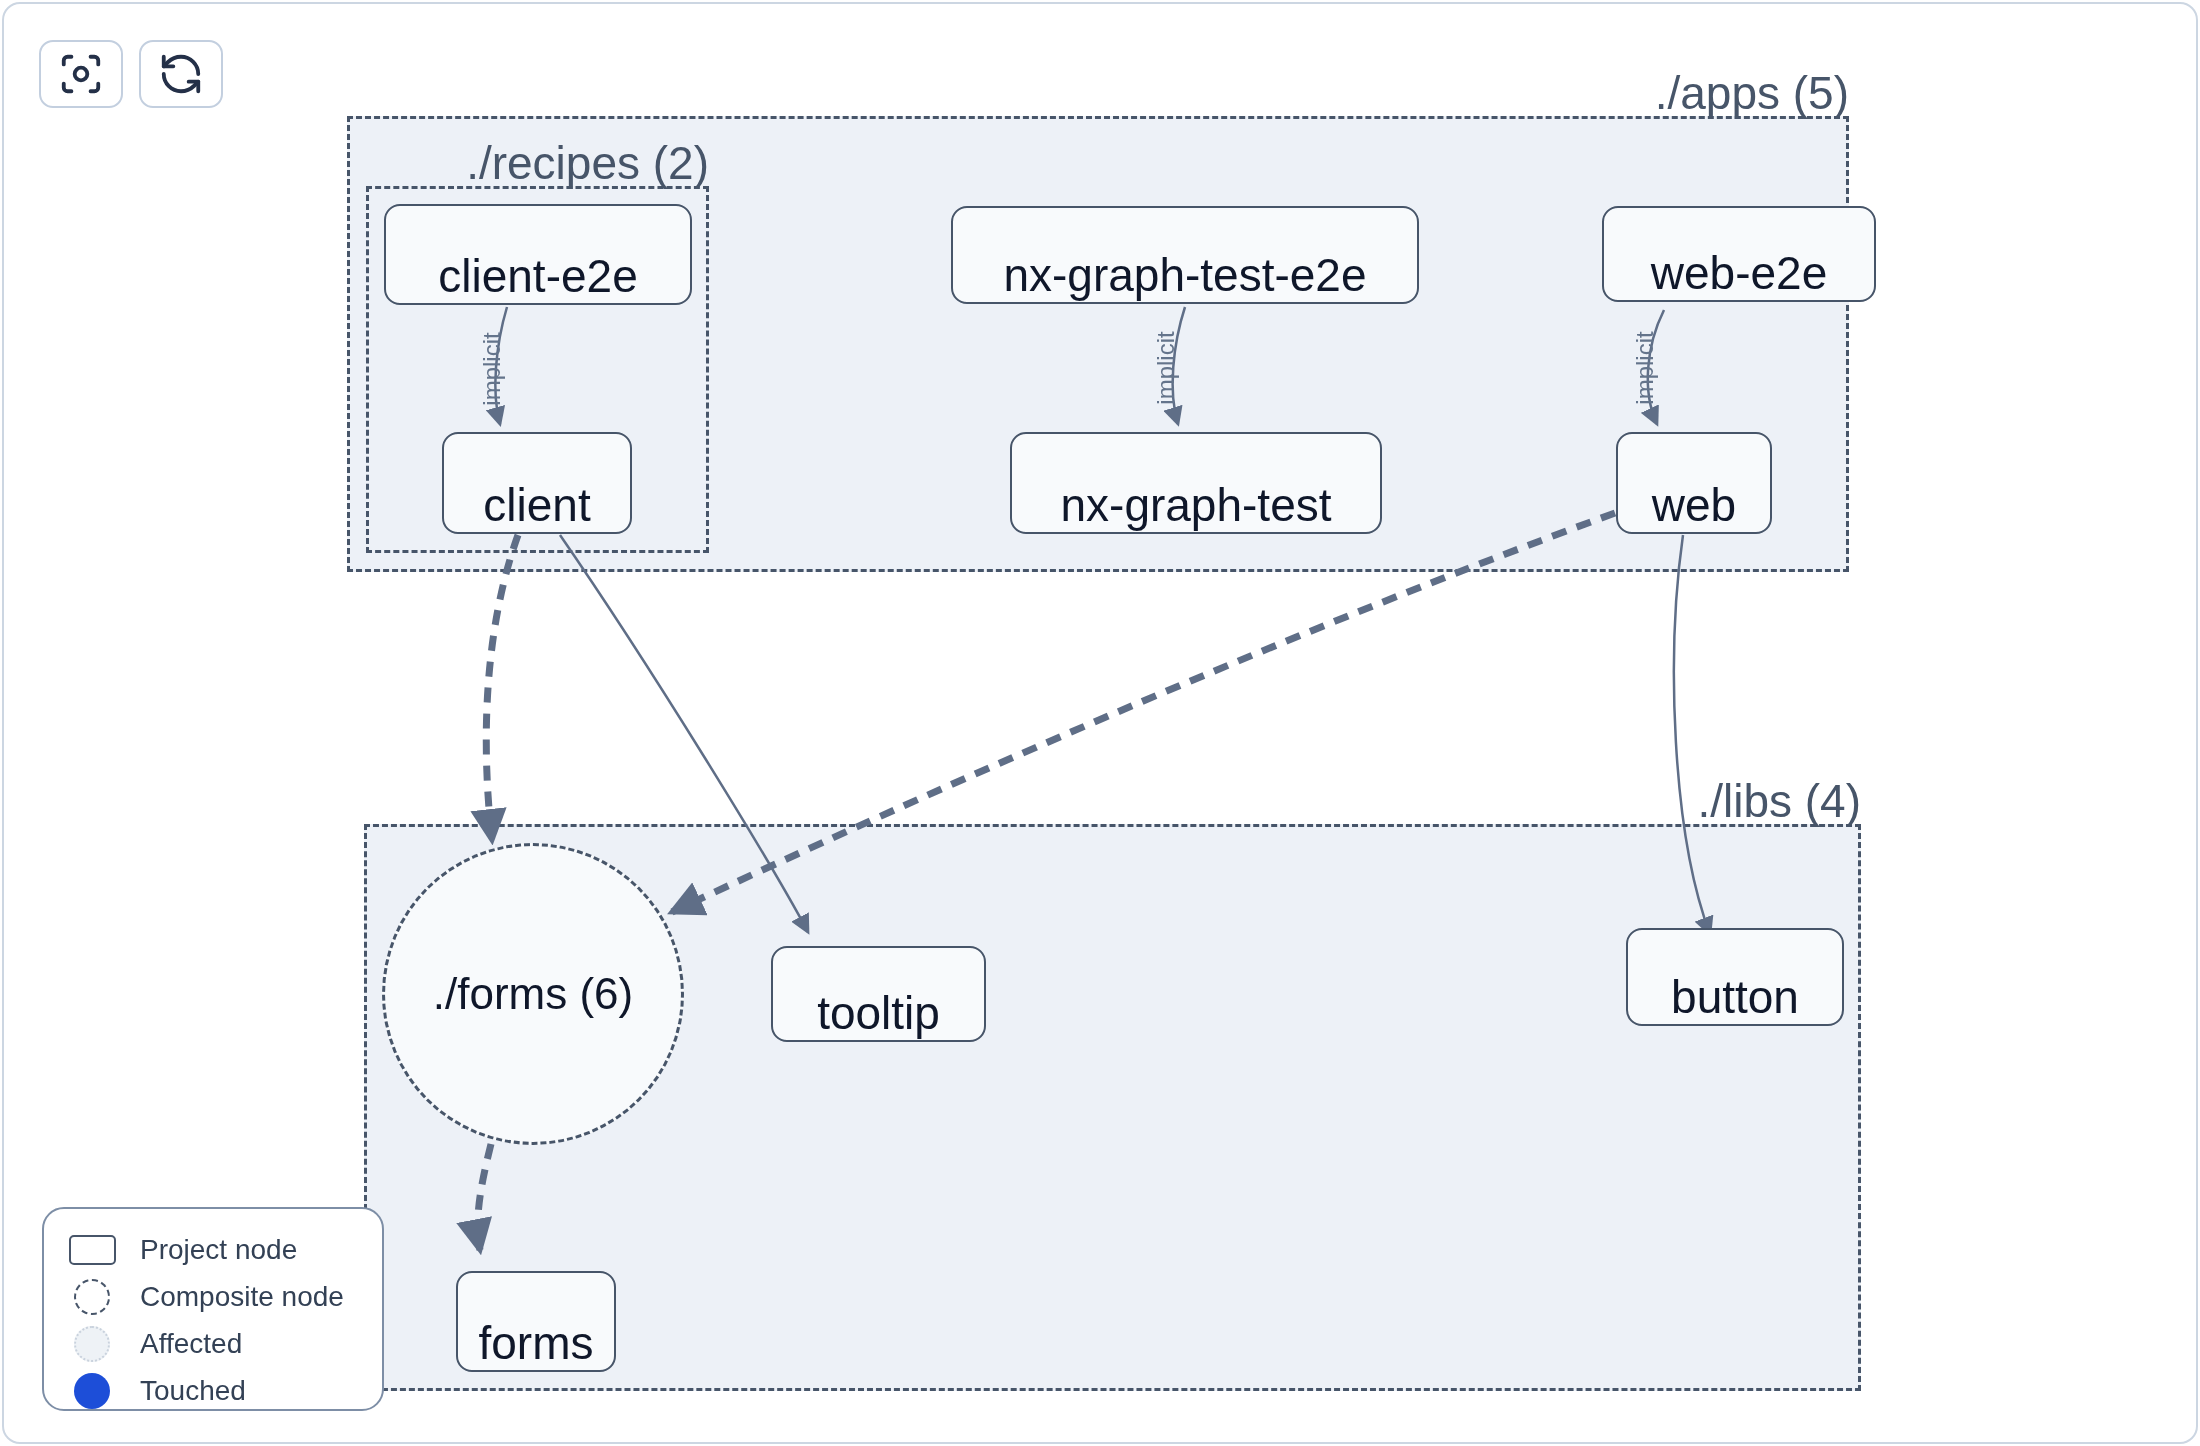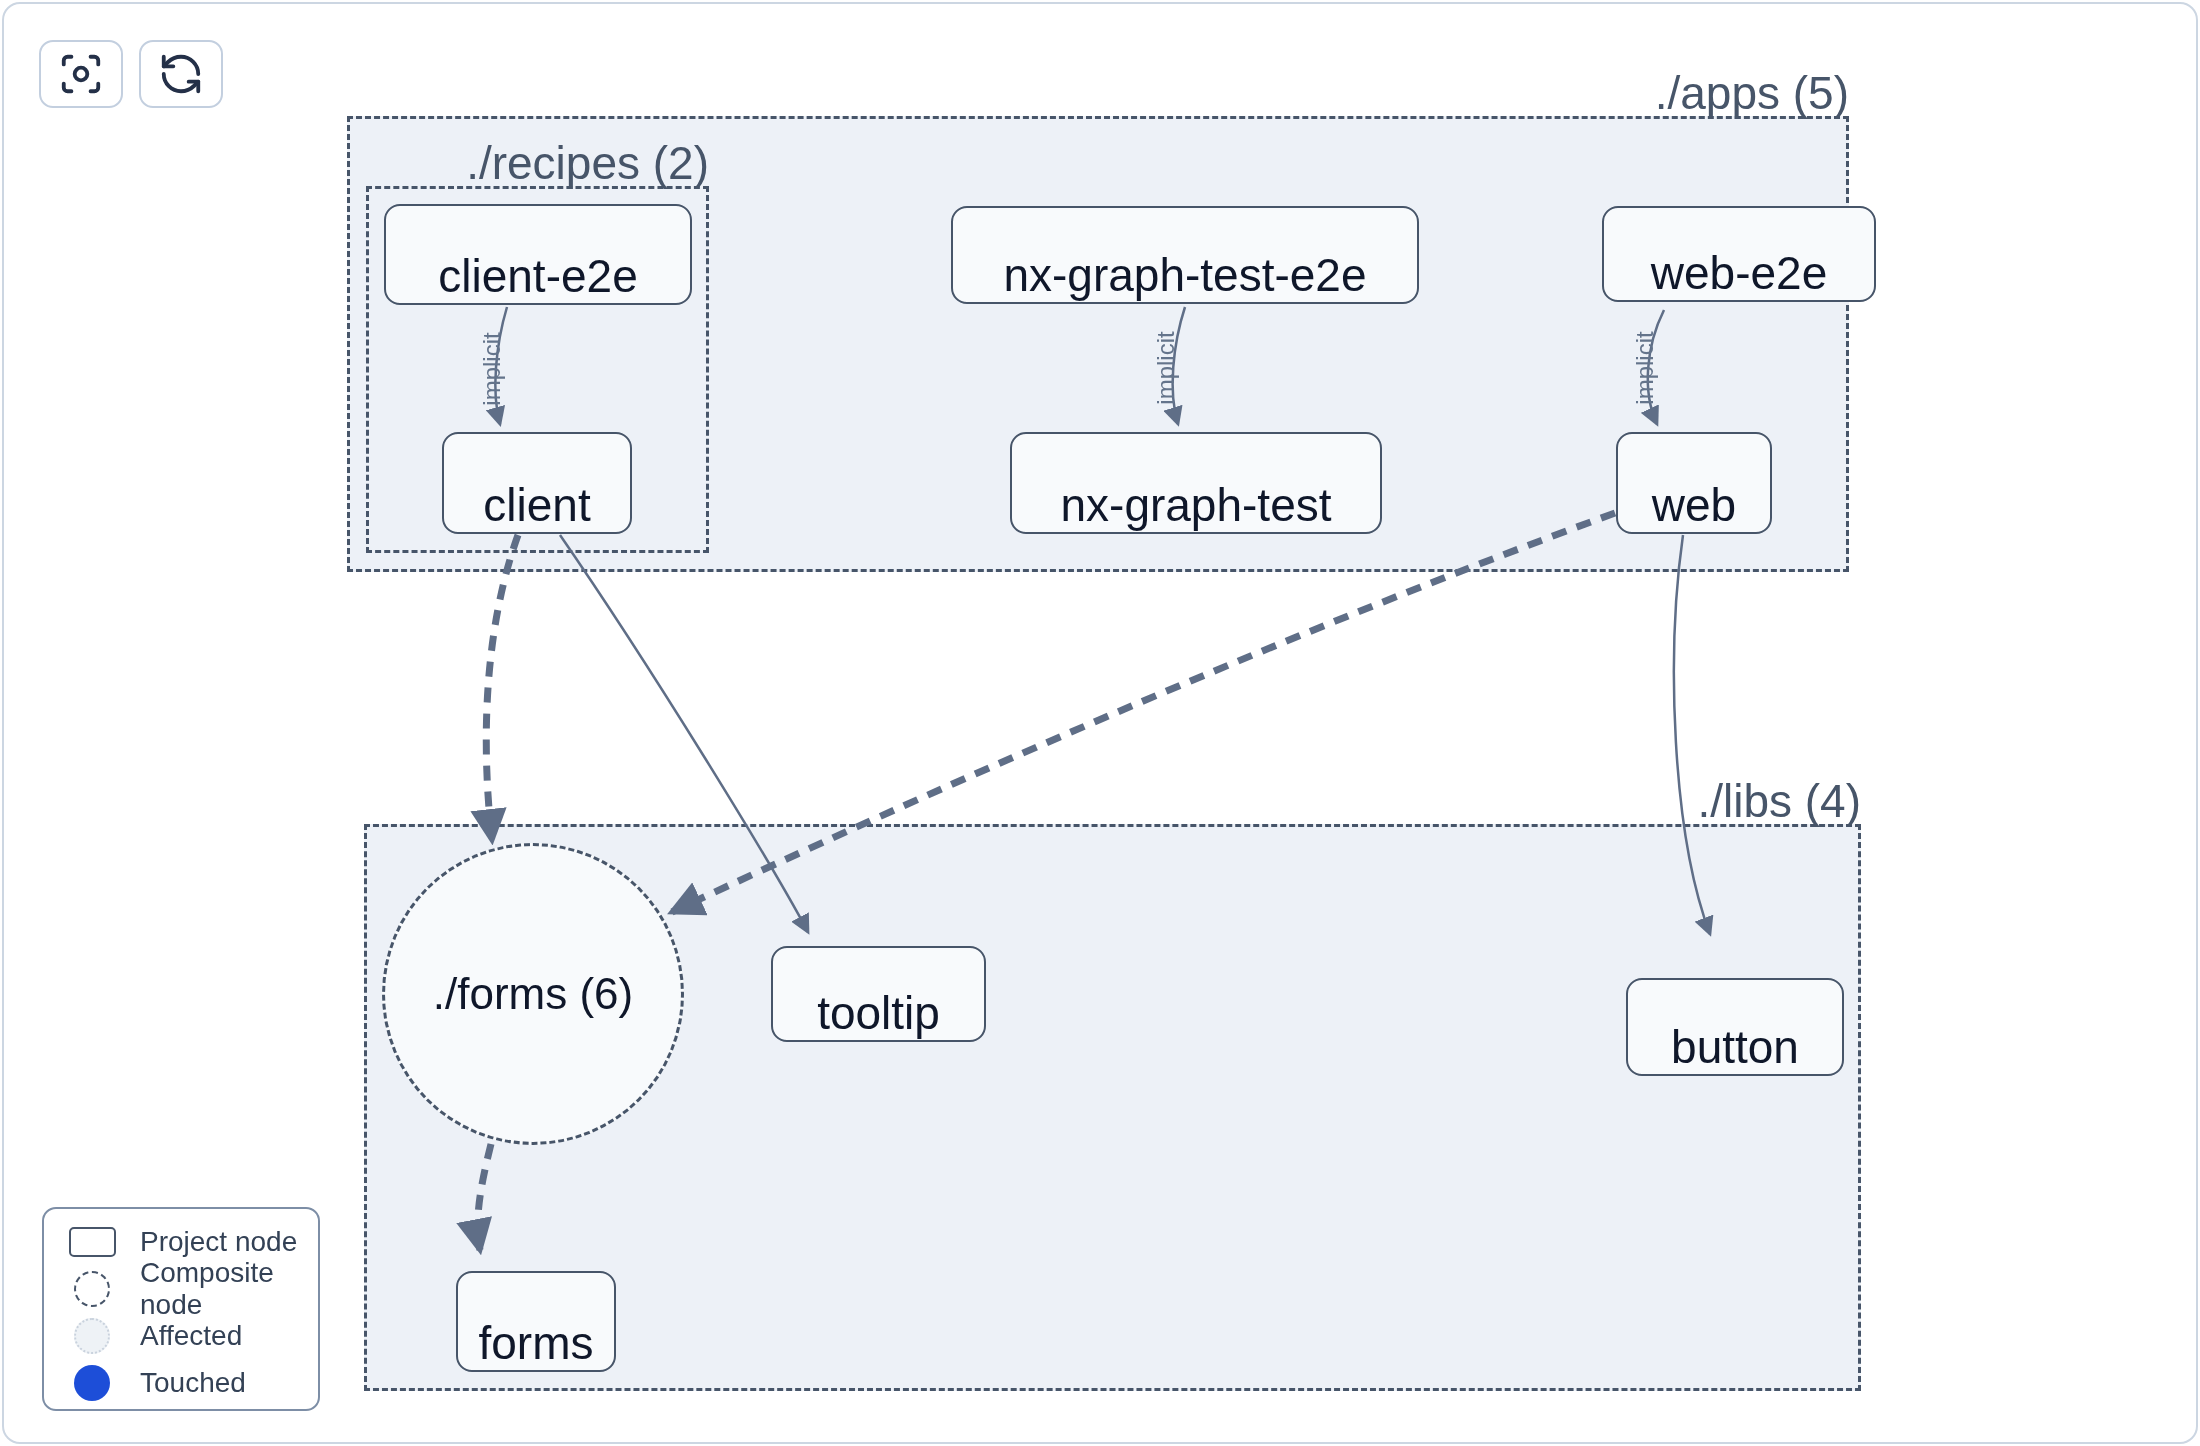--- a/index.html
+++ b/index.html
@@ -83,26 +83,26 @@
     transform: translate(-50%, -50%) rotate(-90deg);
     z-index: 4;
     pointer-events: none;
     white-space: nowrap;
   }
 
   
   .legend {
     position: absolute;
     left: 38px; top: 1203px;
-    width: 278px; height: 204px;
+    width: 342px; height: 204px;
     background: #ffffff;
     border: 2px solid var(--legend_border);
-    border-radius: 14px;
+    border-radius: 22px;
     z-index: 6;
-    padding-top: 9px;
+    padding-top: 17px;
   }
   .legend-row { display: flex; align-items: center; height: 47px; }
   .legend-swatch-cell { width: 96px; display: flex; align-items: center; justify-content: center; flex: 0 0 96px; }
   .legend-label { font-size: 28px; color: var(--legend_text); }
   .sw-project { width: 47px; height: 30px; border: 2.5px solid var(--node_border); border-radius: 5px; background: #ffffff; }
   .sw-composite { width: 36px; height: 36px; border: 2.5px dashed var(--node_border); border-radius: 50%; background: #ffffff; }
   .sw-affected { width: 36px; height: 36px; border: 2px dotted var(--affected_border); border-radius: 50%; background: var(--affected_fill); }
   .sw-touched { width: 36px; height: 36px; border-radius: 50%; background: var(--touched_blue); }
 </style>
 </head>
@@ -179,21 +179,21 @@
   </div>
   <div class="node" style="left:1554px; top:202px; width:274px; height:96px;margin-left:44px;">
     <span>web-e2e</span>
   </div>
   <div class="node" style="left:1612px; top:428px; width:156px; height:102px;">
     <span>web</span>
   </div>
   <div class="node" style="left:767px; top:942px; width:215px; height:96px;">
     <span>tooltip</span>
   </div>
-  <div class="node" style="left:1622px; top:974px; width:218px; height:98px;">
+  <div class="node" style="left:1622px; top:924px; width:218px; height:98px;">
     <span>button</span>
   </div>
   <div class="node" style="left:452px; top:1267px; width:160px; height:101px;">
     <span>forms</span>
   </div>
 
   <div class="legend">
     <div class="legend-row">
       <div class="legend-swatch-cell">
           <div class="sw-project"></div>

